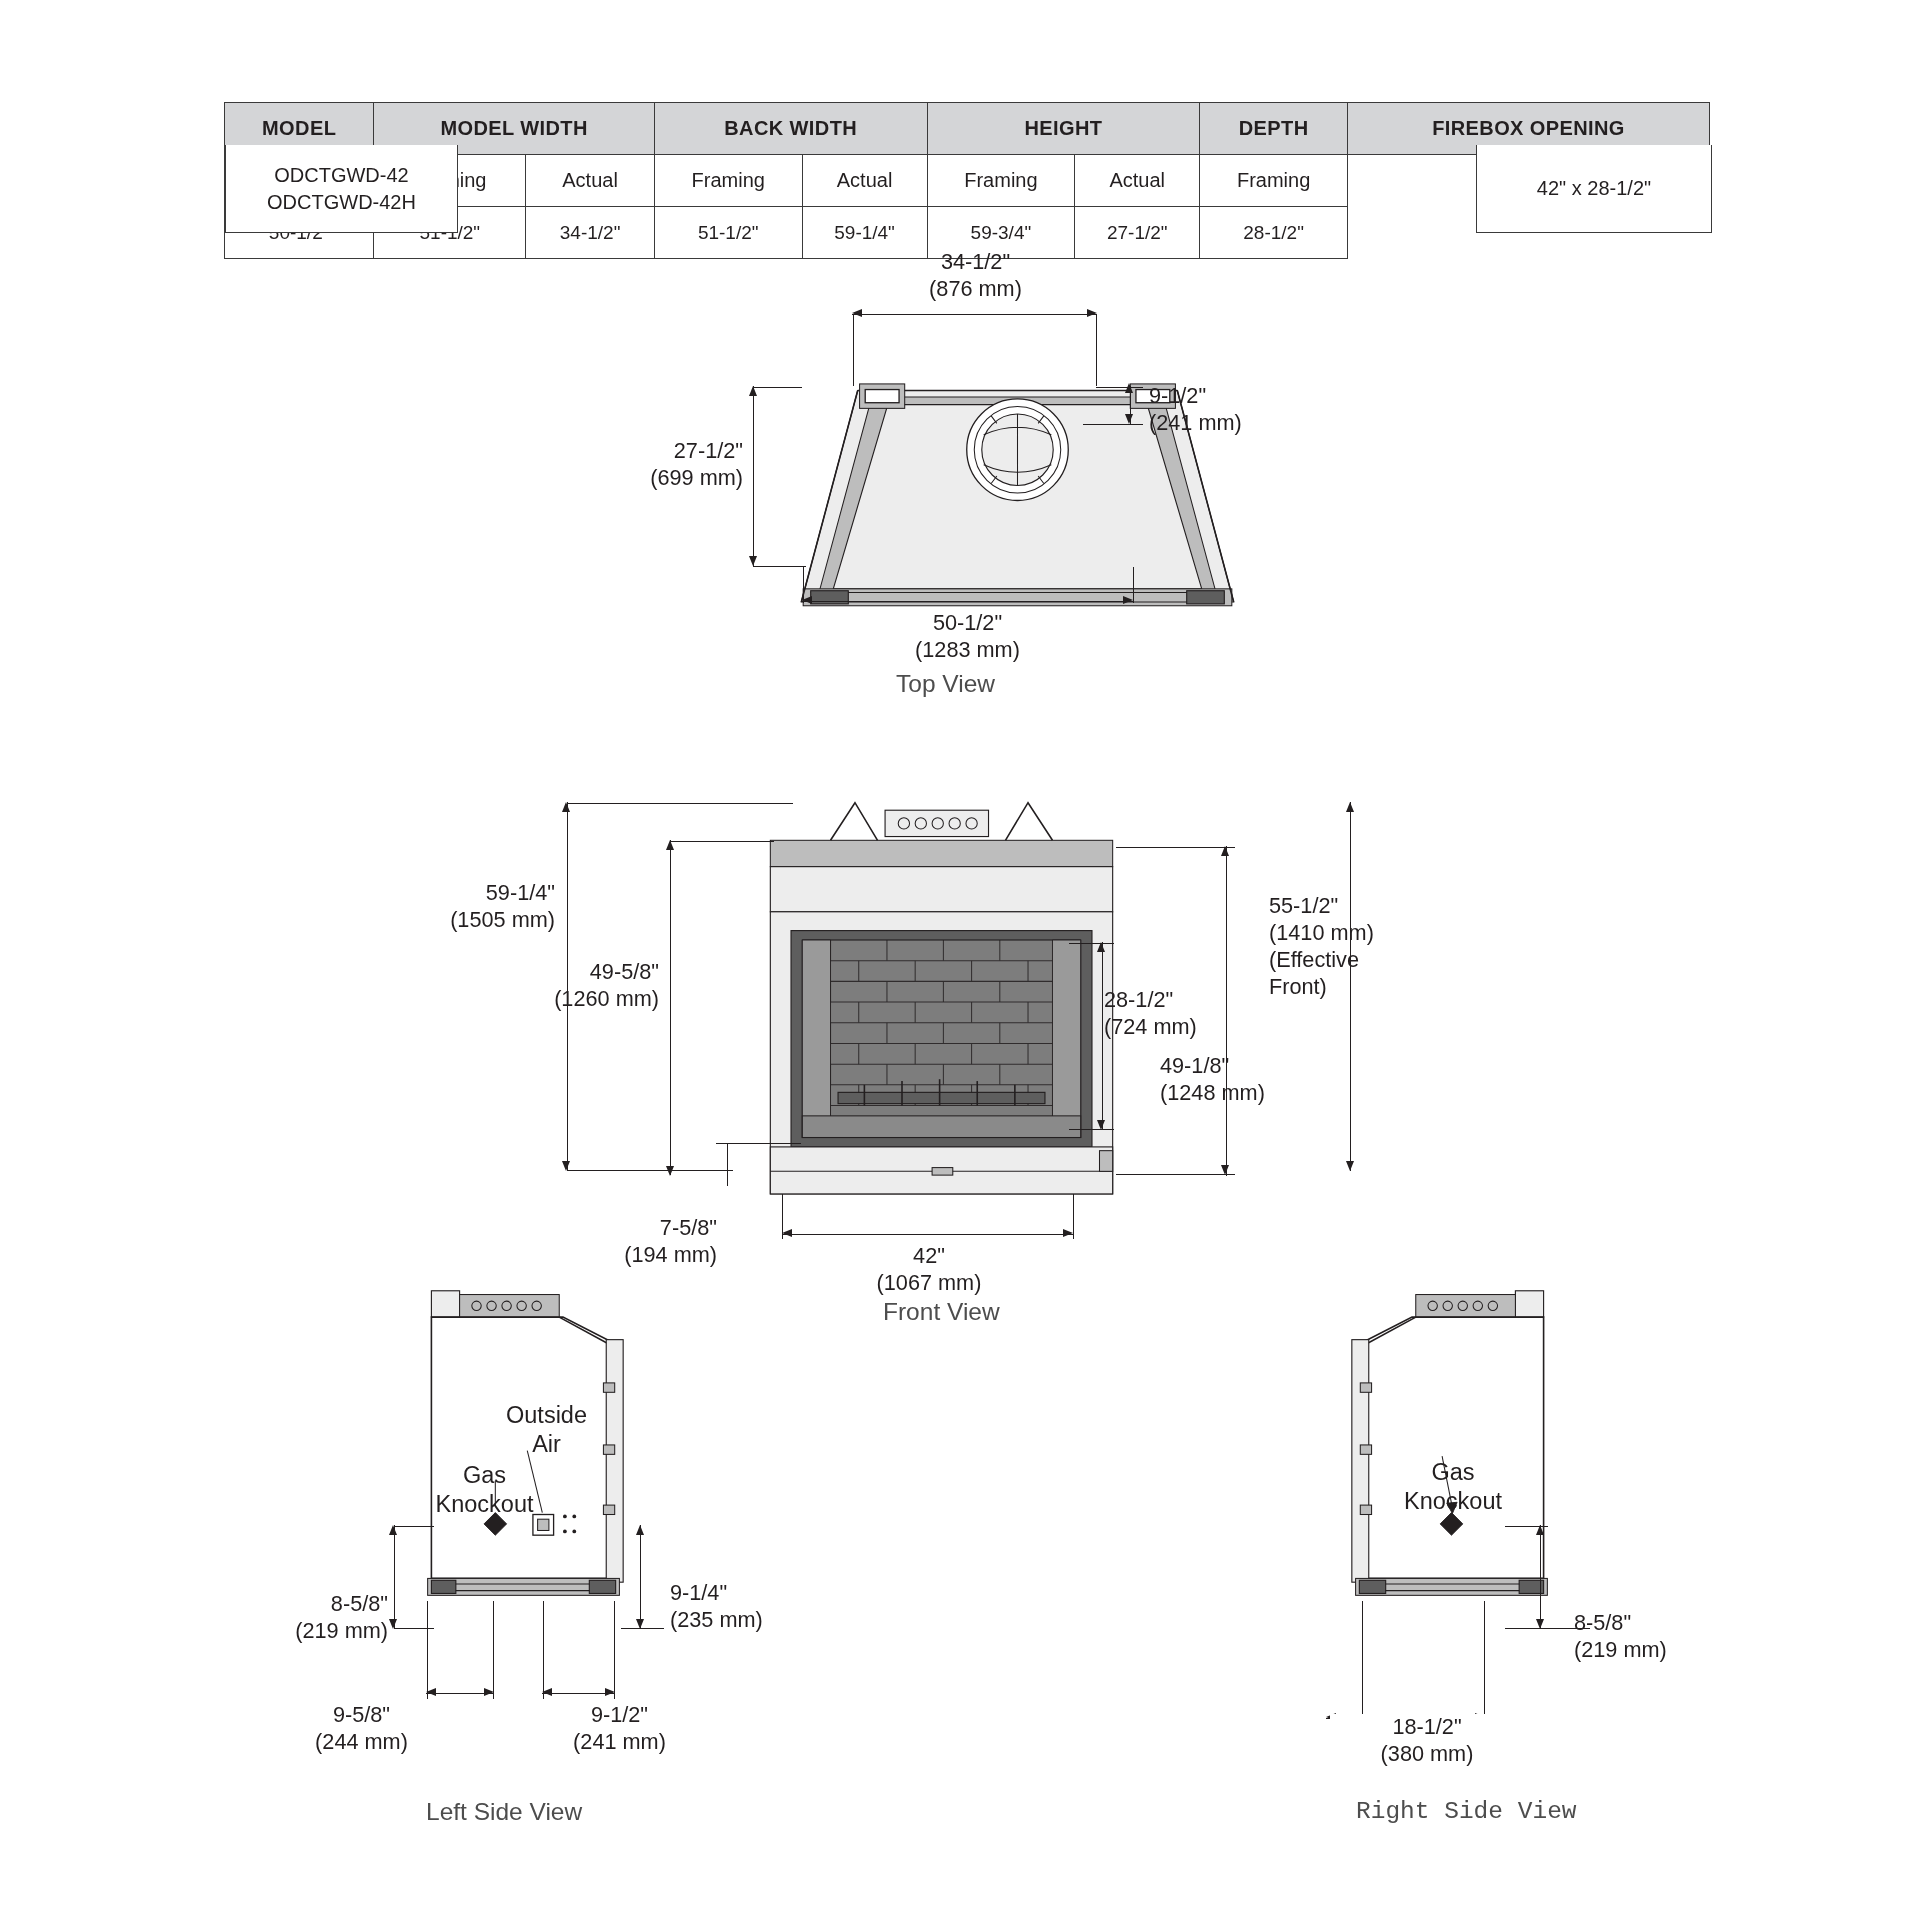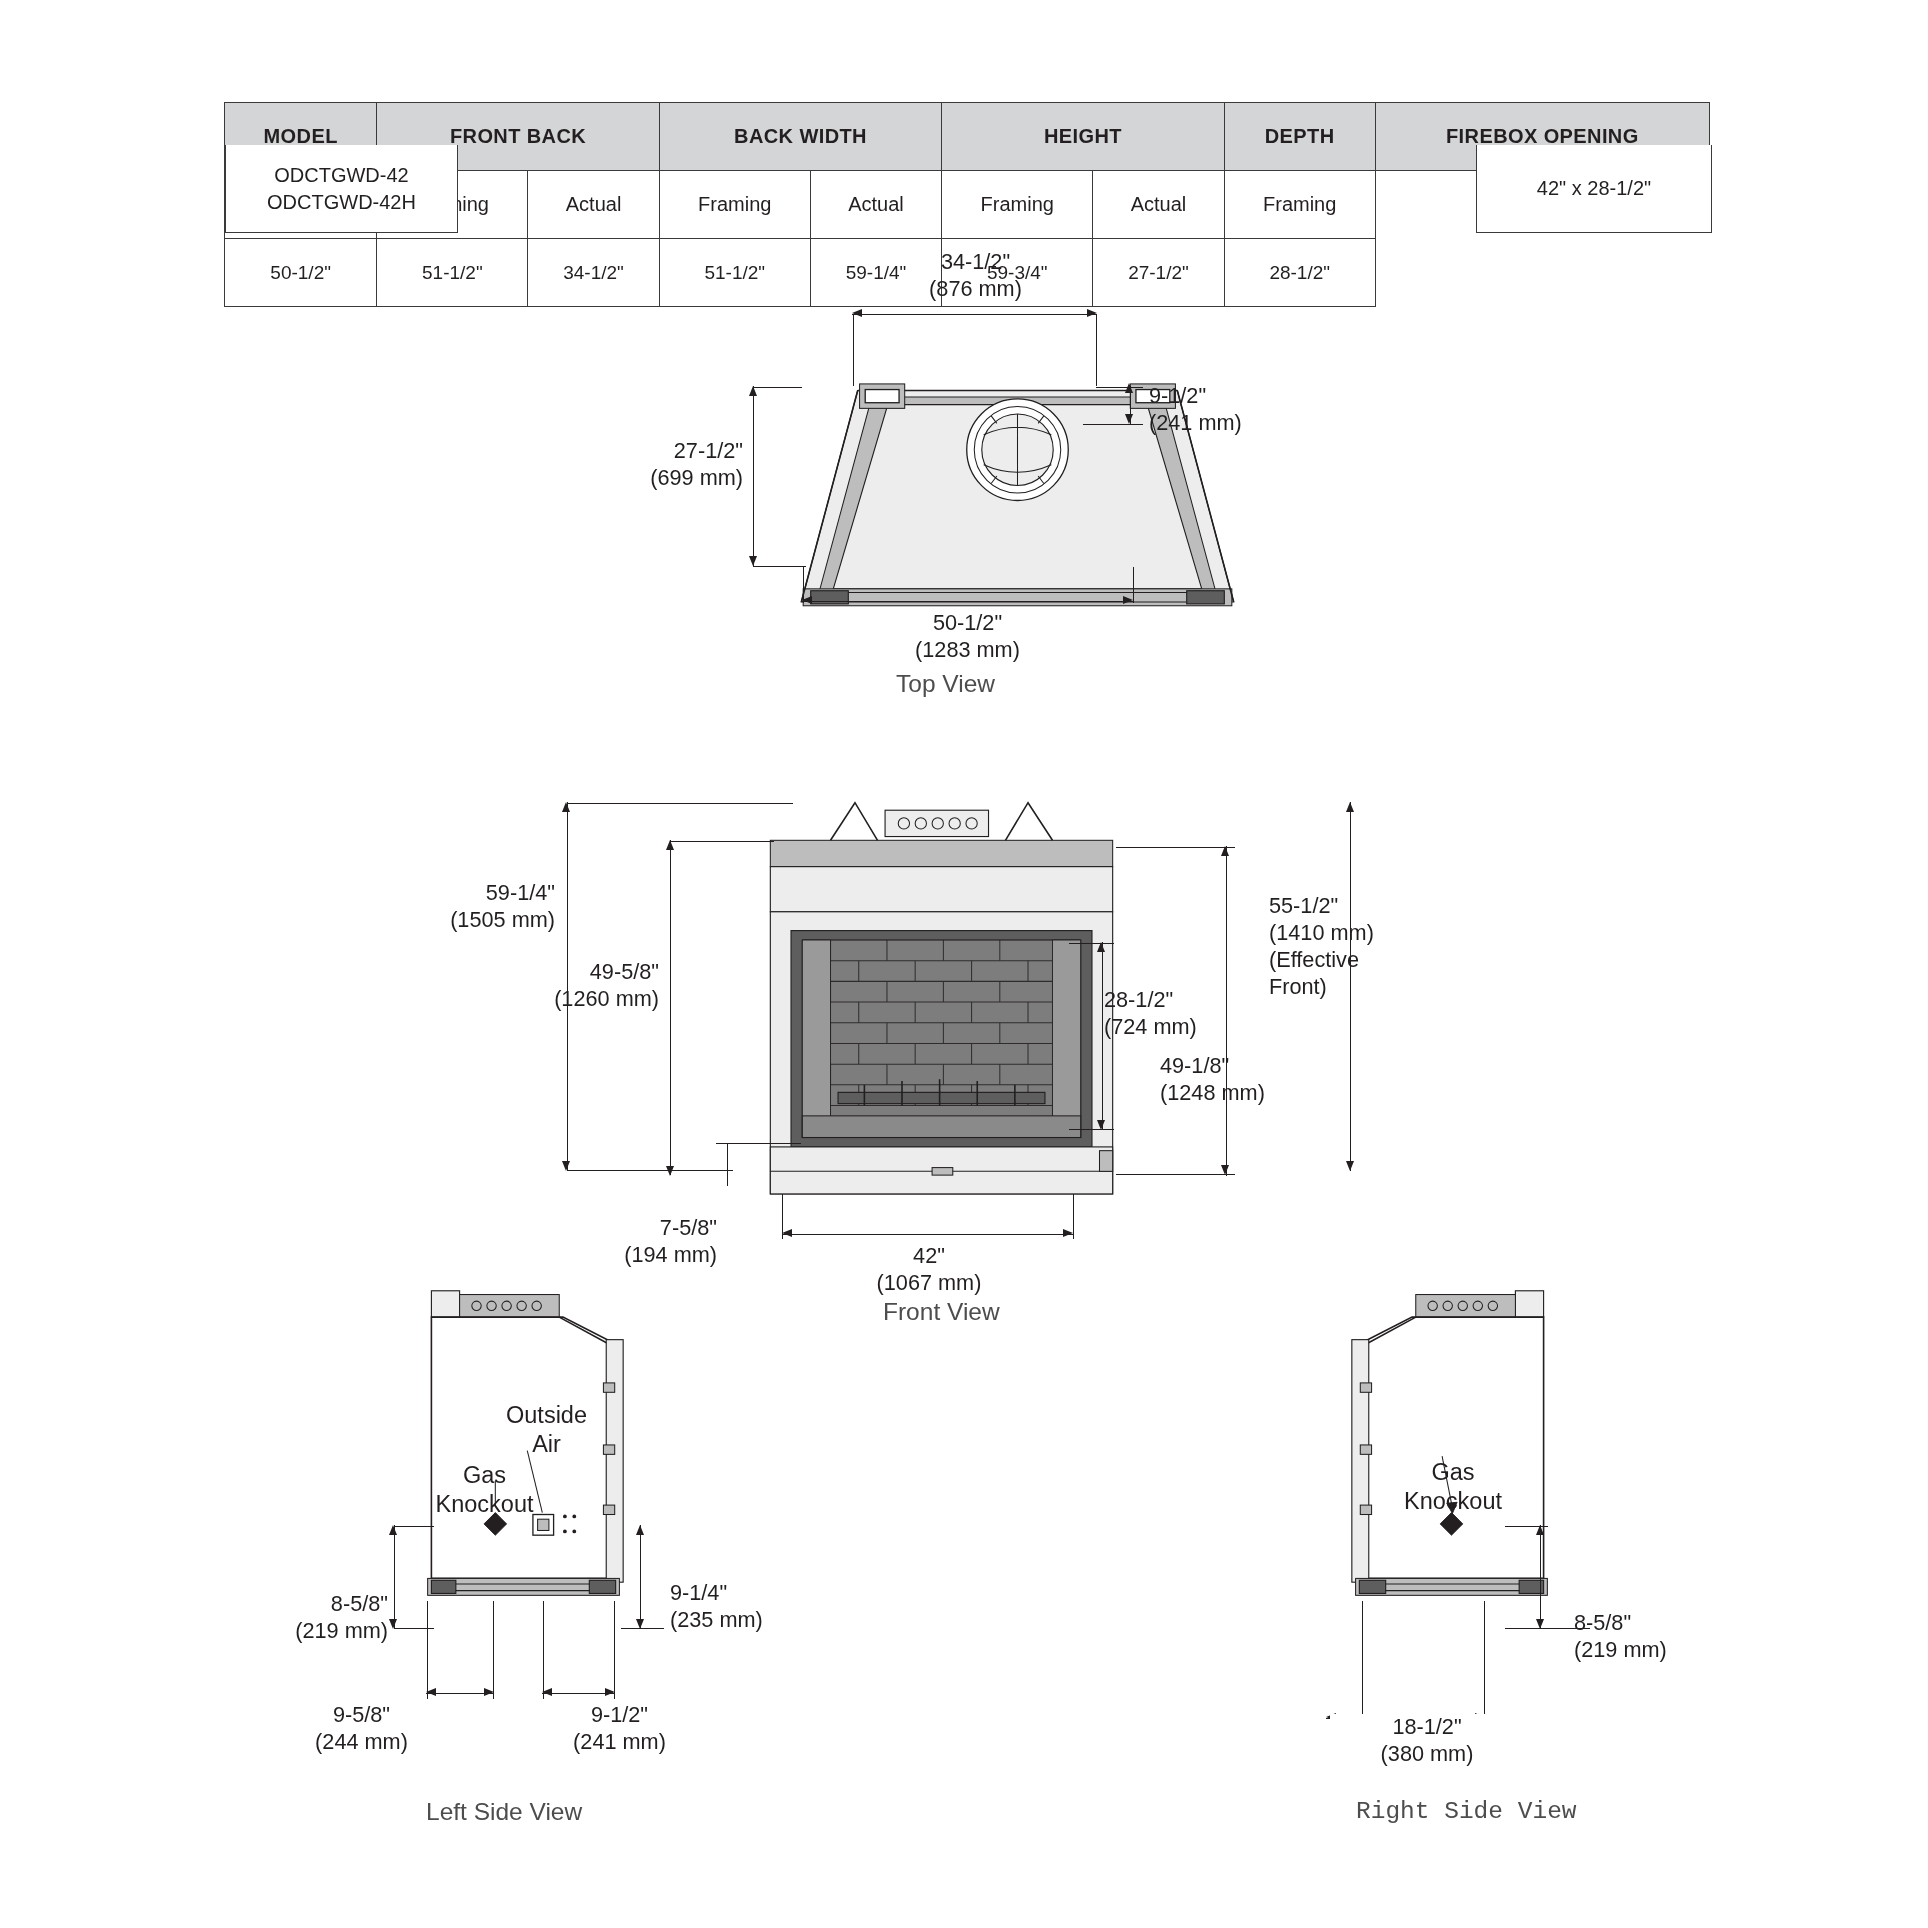--- a/index.html
+++ b/index.html
@@ -22,21 +22,21 @@
     left: 224px;
     top: 102px;
     width: 1486px;
     border-collapse: collapse;
     font-size: 20px;
   }
   .spec-table th, .spec-table td {
     border: 0.9px solid #3a3a3a;
     text-align: center;
     vertical-align: middle;
-    padding: 12px;
+    padding: 4px;
   }
   .spec-table thead th {
     background: #d4d5d7;
     font-weight: bold;
     letter-spacing: 0.4px;
     height: 43px;
     color: #231f20;
   }
   .spec-table td {
     height: 43px;
@@ -91,21 +91,21 @@
   .fill-wh { fill: #ffffff; stroke: #231f20; stroke-width: 1.4; }
   .fill-blk { fill: #231f20; stroke: #231f20; stroke-width: 1; }
 </style>
 </head>
 <body>
 
 <table class="spec-table">
   <thead>
     <tr>
       <th rowspan="2">MODEL</th>
-      <th colspan="2">FRONT BACK</th>
+      <th colspan="2">MODEL WIDTH</th>
       <th colspan="2">BACK WIDTH</th>
       <th colspan="2">HEIGHT</th>
       <th colspan="2">DEPTH</th>
       <th rowspan="2">FIREBOX OPENING</th>
     </tr>
   </thead>
   <tbody>
     <tr>
       <td>Actual</td>
       <td>Framing</td>

